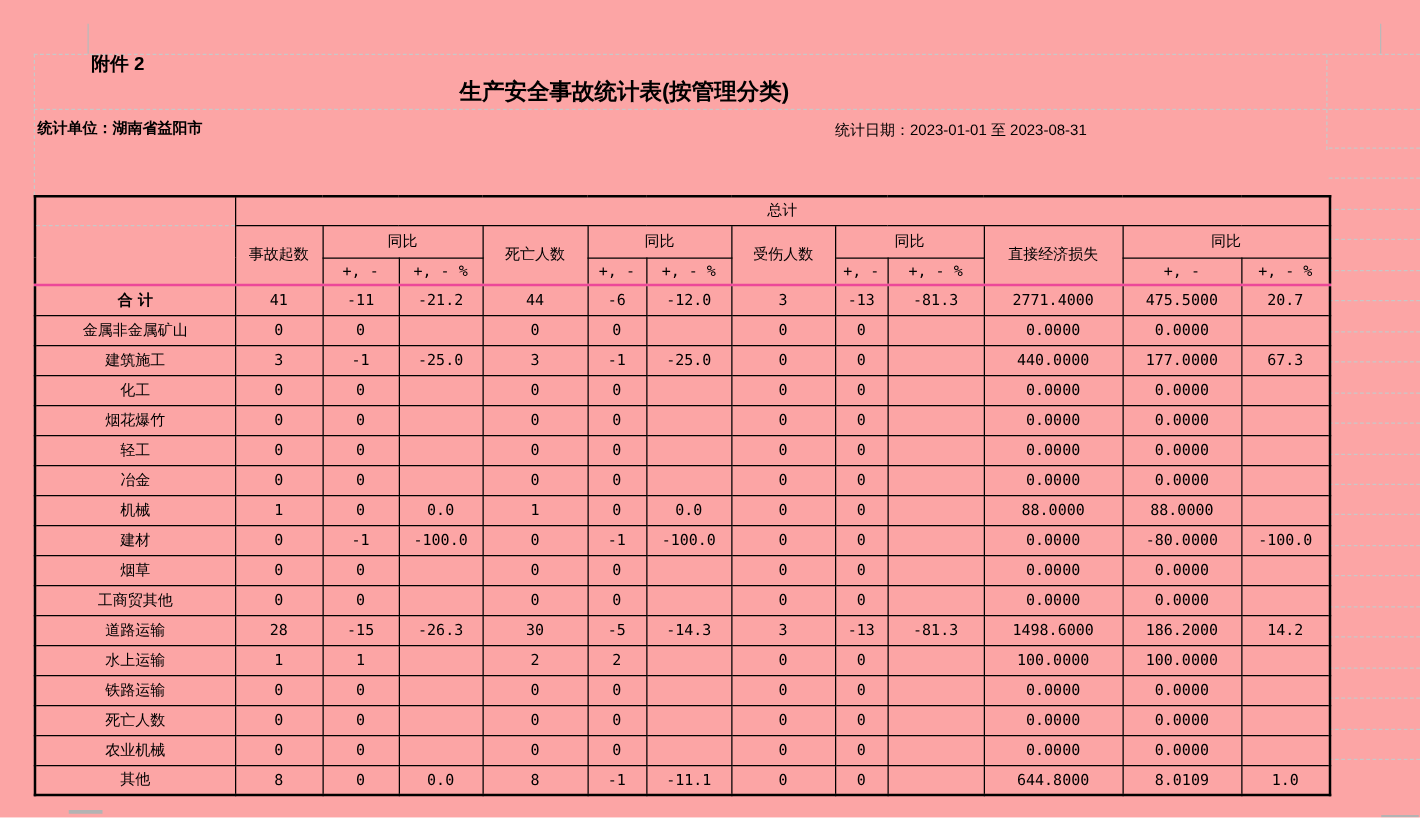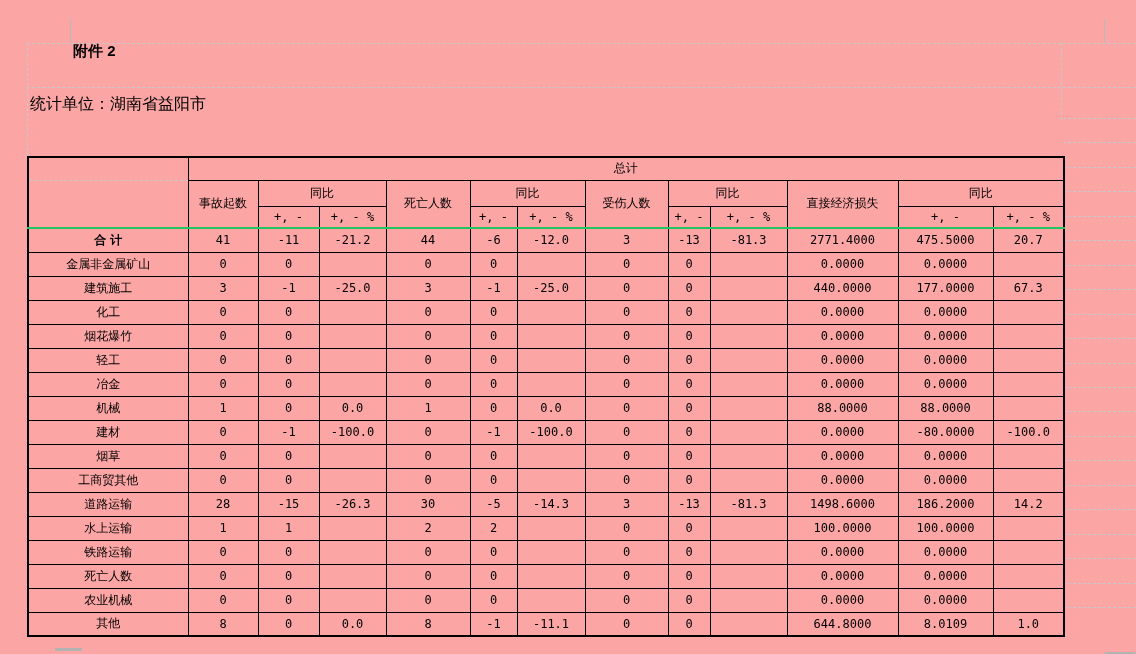--- a/index.html
+++ b/index.html
@@ -6,34 +6,34 @@
   body{font-family:"Liberation Sans",sans-serif;color:#000;}
   .screen{position:relative;width:1136px;height:654px;background:#fca5a5;overflow:hidden;}
 
   
   .hdash{position:absolute;height:0;border-top:1px dashed #c8c8c8;}
   .vdash{position:absolute;width:0;border-left:1px dashed #c8c8c8;}
   .tick{position:absolute;width:1px;background:#b9b9b9;}
 
   .attachment{position:absolute;left:73px;top:42px;font-size:15px;font-weight:bold;white-space:nowrap;}
   .title{position:absolute;left:27px;top:61px;width:945px;text-align:center;font-size:18px;font-weight:bold;white-space:nowrap;}
-  .unit{position:absolute;left:30px;top:94px;font-size:16px;white-space:nowrap;}
+  .unit{position:absolute;left:30px;top:94px;font-size:12px;white-space:nowrap;font-weight:bold;}
   .date{position:absolute;left:668px;top:96px;font-size:12px;white-space:nowrap;}
 
   table.stats{position:absolute;left:27px;top:120px;border-collapse:collapse;table-layout:fixed;
               border:2px solid #000;margin-top:36px;}
   table.stats td{border:1px solid #000;text-align:center;vertical-align:middle;padding:0;
                  font:12px "DejaVu Sans Mono","DejaVu Sans","Liberation Sans",sans-serif;
                  overflow:hidden;white-space:nowrap;}
   thead td{font-weight:bold;}
   tr.r-grand{height:23px;}
   tr.r-group{height:26px;}
   tr.r-sub{height:22px;}
   tbody tr{height:24px;}
-  tbody tr:first-child td{border-top:2px solid #22c55e;}
+  tbody tr:first-child td{border-top:2px solid #ec4899;}
   td.label-head{position:relative;}
   td.label-head .cell-dash{position:absolute;left:0;right:0;top:22px;height:0;border-top:1px dashed #c8c8c8;}
   tbody td.rowlabel{font-family:"DejaVu Sans","Liberation Sans",sans-serif;}
   tbody tr.bold-row td.rowlabel{font-weight:bold;}
 
   .bar{position:absolute;background:#b3b3b3;}
   .bar-l{left:55px;top:648px;width:27px;height:3px;}
   .bar-r{left:1105px;top:652px;width:30px;height:2px;}
 </style>
 </head>
@@ -65,21 +65,23 @@
       <div class="hdash" style="left: 1063px; width: 73px; top: 460px;"></div>
       <div class="hdash" style="left: 1063px; width: 73px; top: 485px;"></div>
       <div class="hdash" style="left: 1063px; width: 73px; top: 509px;"></div>
       <div class="hdash" style="left: 1063px; width: 73px; top: 534px;"></div>
       <div class="hdash" style="left: 1063px; width: 73px; top: 558px;"></div>
       <div class="hdash" style="left: 1063px; width: 73px; top: 583px;"></div>
       <div class="hdash" style="left: 1063px; width: 73px; top: 607px;"></div>
     </div>
 
   <div class="attachment">附件 2</div>
+  <div class="title">生产安全事故统计表(按管理分类)</div>
   <div class="unit">统计单位：湖南省益阳市</div>
+  <div class="date">统计日期：2023-01-01 至 2023-08-31</div>
 
   <table class="stats">
     <colgroup>
       <col style="width:160px">
         <col style="width:70px">
         <col style="width:61px">
         <col style="width:67px">
       <col style="width:84px">
         <col style="width:47px">
         <col style="width:68px">

